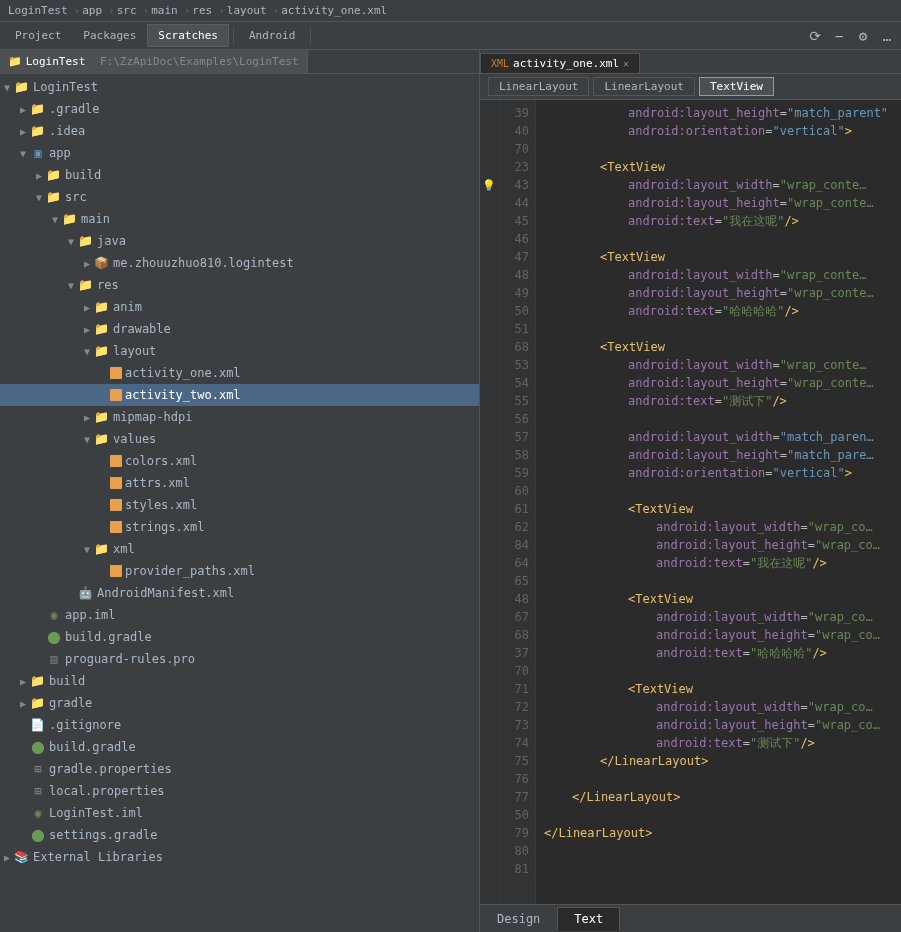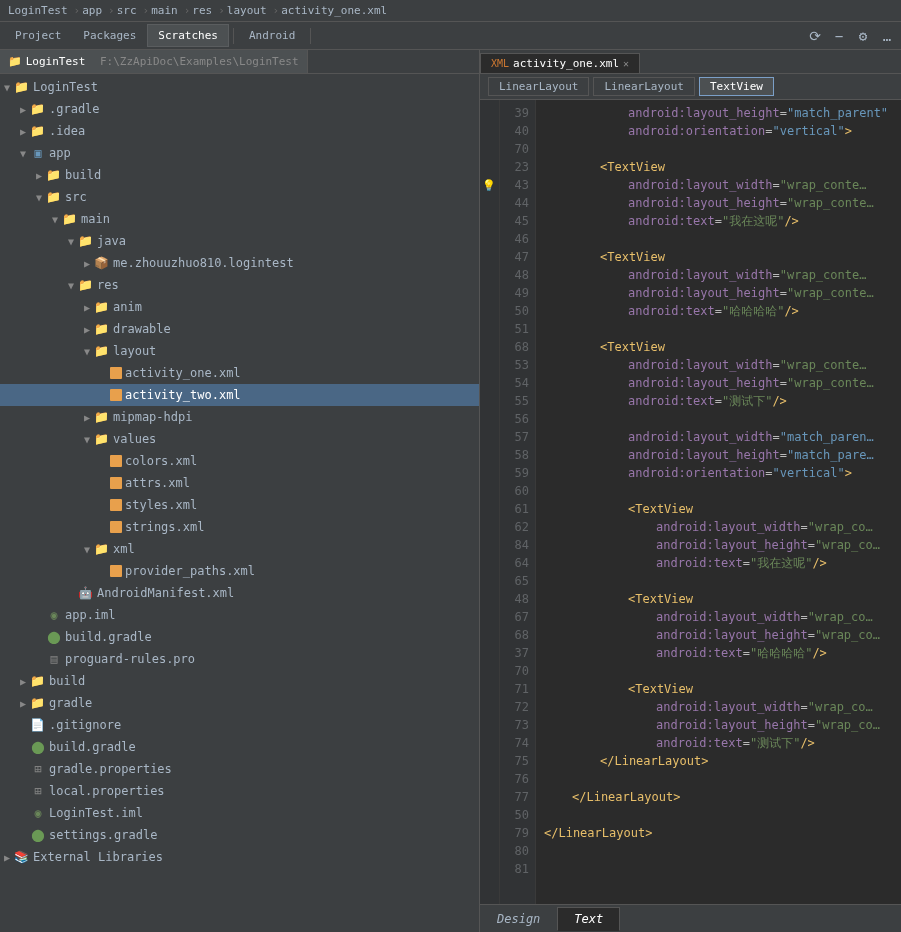--- a/index.html
+++ b/index.html
@@ -66,21 +66,21 @@
     .attr-value { color: #6a8759; }
     .attr-value-special { color: #6897bb; }
     .string-cn { color: #6a8759; }
     
     
     #gutter { width: 20px; background: #313335; border-right: 1px solid #3a3a3a; padding: 4px 0; }
     .gutter-row { height: 18px; display: flex; align-items: center; justify-content: center; }
     
     
     #bottom-tabs { background: #3c3f41; height: 28px; display: flex; align-items: center; border-top: 1px solid #555; }
-    .bottom-tab { padding: 4px 16px; font-size: 12px; color: #a9b7c6; cursor: pointer; border: 1px solid transparent; font-style: italic; }
+    .bottom-tab { padding: 4px 16px; font-size: 12px; color: #a9b7c6; cursor: pointer; border: 1px solid transparent; }
     .bottom-tab.active { background: #2b2b2b; border-color: #555; color: #fff; border-bottom: 1px solid #2b2b2b; }
 
     
     ::-webkit-scrollbar { width: 8px; height: 8px; }
     ::-webkit-scrollbar-track { background: #3c3f41; }
     ::-webkit-scrollbar-thumb { background: #555; }
   </style>
 </head>
 <body>
 

